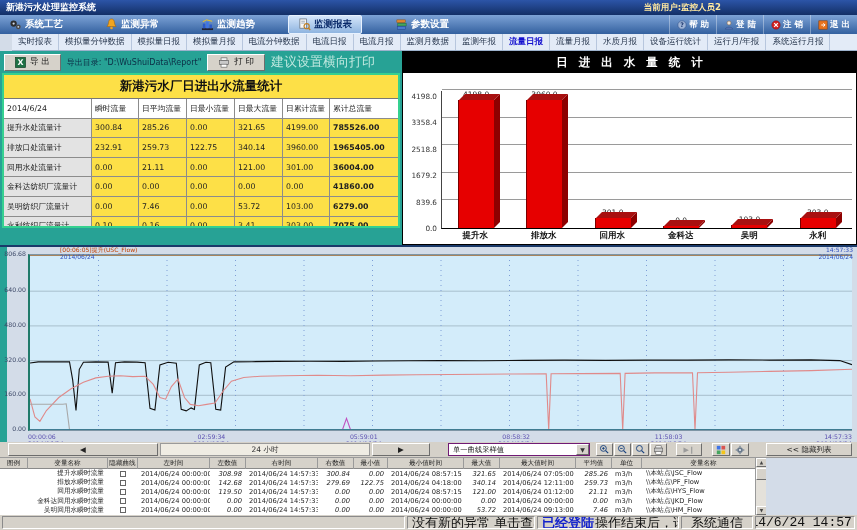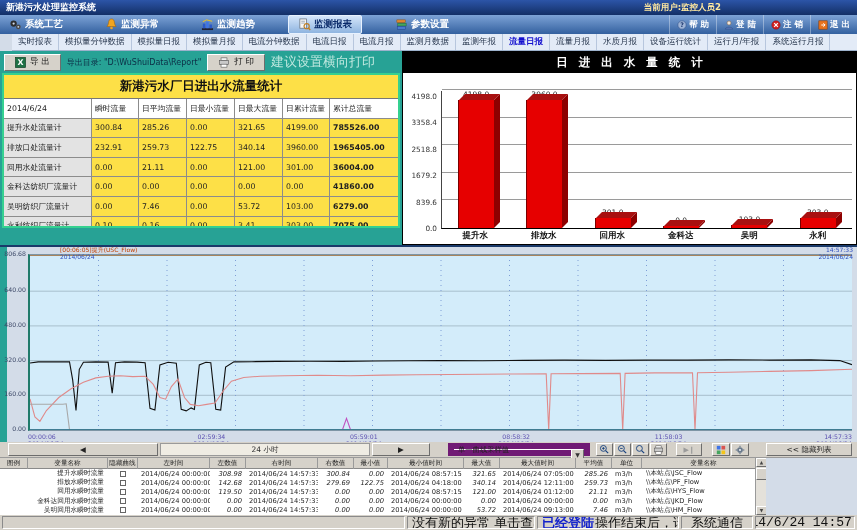--- a/index.html
+++ b/index.html
@@ -79,22 +79,22 @@
   .xl:last-of-type{text-align:right;}
 
   
   .controls-row{position:absolute;left:0;top:442px;width:857px;height:16px;background:#d5d1c9;border-bottom:1px solid #9a9a9a;}
   .wbtn{position:absolute;top:1px;height:13px;background:#d6d2ca;border:1px solid;border-color:#fff #6d6d6d #6d6d6d #fff;
     display:flex;align-items:center;justify-content:center;font-size:7.5px;color:#222;}
   .sb-prev{left:8px;width:150px;}
   .sb-track{position:absolute;left:160px;top:1px;width:210px;height:13px;background:#efece3;border:1px solid #9a9a9a;
     display:flex;align-items:center;justify-content:center;font-size:7.5px;color:#333;}
   .sb-next{left:372px;width:58px;}
-  .mode-select{position:absolute;left:448px;top:1px;width:142px;height:13px;background:#fff;border:6px solid #701a75;
-    display:flex;align-items:center;font-size:7.3px;color:#222;padding-left:4px;}
+  .mode-select{position:absolute;left:448px;top:1px;width:142px;height:13px;background:#fff;border:1px solid #701a75;
+    display:flex;align-items:flex-end;font-size:7.3px;color:#222;padding-left:4px;}
   .mode-arrow{position:absolute;right:0;top:0;width:13px;height:11px;background:#d6d2ca;border:1px solid;border-color:#fff #6d6d6d #6d6d6d #fff;
     font-size:6px;display:flex;align-items:center;justify-content:center;color:#333;}
   .zgroup{left:596px;width:17px;}
   .z2{left:614px;}.z3{left:632px;}.z4{left:650px;}
   .play-btn{left:676px;width:26px;color:#9a9a9a;font-size:7px;font-weight:bold;}
   .m1{left:712px;width:18px;}.m2{left:731px;width:18px;}
   .hide-btn{left:766px;width:86px;}
 
   
   .legend-zone{position:absolute;left:0;top:458px;width:766px;height:57px;background:#fff;overflow:hidden;}

